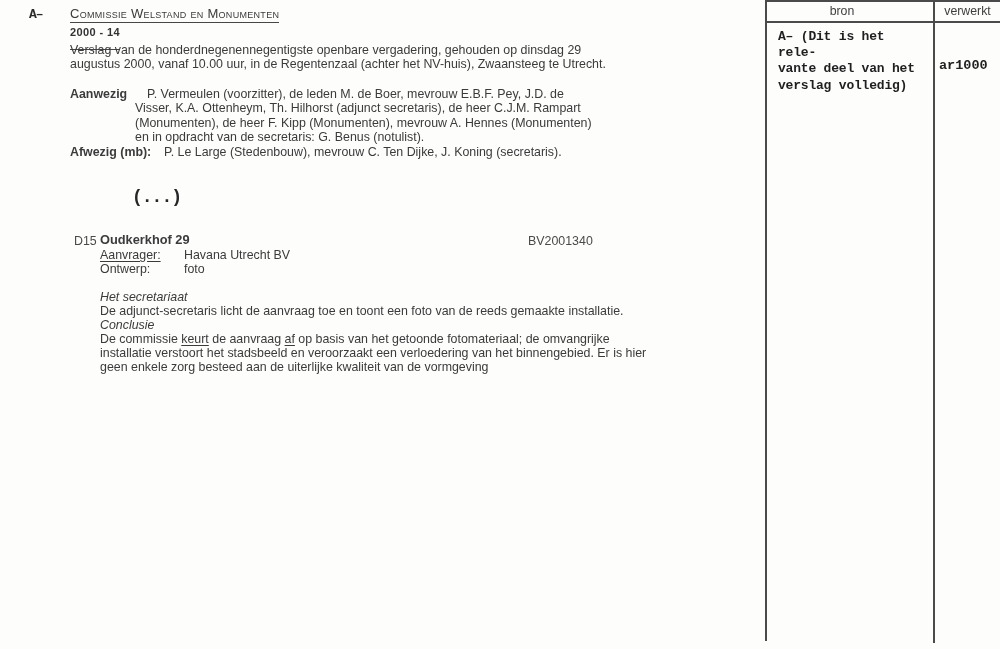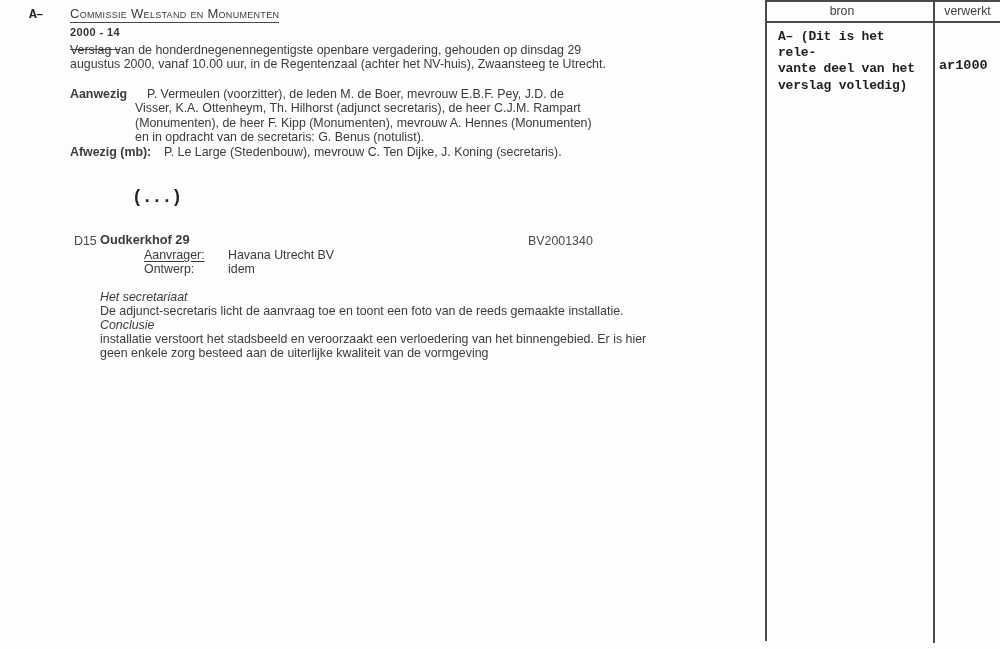--- a/index.html
+++ b/index.html
@@ -34,21 +34,21 @@
   .att-label-2{left:70px;top:145px;}
   .att-value-2{left:147px;top:145px;width:520px;padding-left:17px;}
   .ellipsis{
     left:132px;top:184px;font-size:18px;font-weight:700;color:#262626;
     letter-spacing:-1px;line-height:26px;
   }
   .item-code{left:74px;top:234px;color:#4a4a4a;}
   .item-address{left:100px;top:233px;font-size:12.8px;}
   .item-ref{left:528px;top:234px;color:#4a4a4a;}
   .fields{left:100px;top:248px;width:560px;}
-  .field-row{height:14px;margin-bottom:0;margin-left:44px;}
+  .field-row{height:14px;margin-bottom:0;}
   .field-label{display:inline-block;width:84px;}
   .sec1-head{left:100px;top:290px;}
   .sec1-body{left:100px;top:304px;width:560px;}
   .sec2-head{left:100px;top:318px;}
   .conclusion{left:100px;top:332px;width:560px;}
   .conclusion .hardline{display:block;height:14.2px;}
 
   
   .rule{background:#4a4a4a;}
   .vline-left{left:765px;top:0;width:1.6px;height:641px;}
@@ -89,29 +89,30 @@
 
 <div class="abs item-code">D15</div>
 <div class="abs item-address b">Oudkerkhof 29</div>
 <div class="abs item-ref">BV2001340</div>
 
 <div class="abs fields">
   <div class="field-row">
     <span class="field-label"><span class="u">Aanvrager:</span></span><span>Havana Utrecht BV</span>
   </div>
   <div class="field-row">
-    <span class="field-label">Ontwerp:</span><span>idem</span>
+    <span class="field-label">Ontwerp:</span><span>foto</span>
   </div>
 </div>
 
 <div class="abs sec1-head i">Het secretariaat</div>
 <div class="abs sec1-body">De adjunct-secretaris licht de aanvraag toe en toont een foto van de reeds gemaakte installatie.</div>
 <div class="abs sec2-head i">Conclusie</div>
 
 <div class="abs conclusion">
+  <span class="hardline"><span>De commissie </span><span class="u">keurt</span><span> de aanvraag </span><span class="u">af</span><span> op basis van het getoonde fotomateriaal; de omvangrijke</span></span>
   <span class="hardline">installatie verstoort het stadsbeeld en veroorzaakt een verloedering van het binnengebied. Er is hier</span>
   <span class="hardline">geen enkele zorg besteed aan de uiterlijke kwaliteit van de vormgeving</span>
 </div>
 
 <div class="abs rule hline-top"></div>
 <div class="abs rule vline-left"></div>
 <div class="abs rule vline-mid"></div>
 <div class="abs rule hline-header"></div>
 
 <div class="abs col-bron">bron</div>

